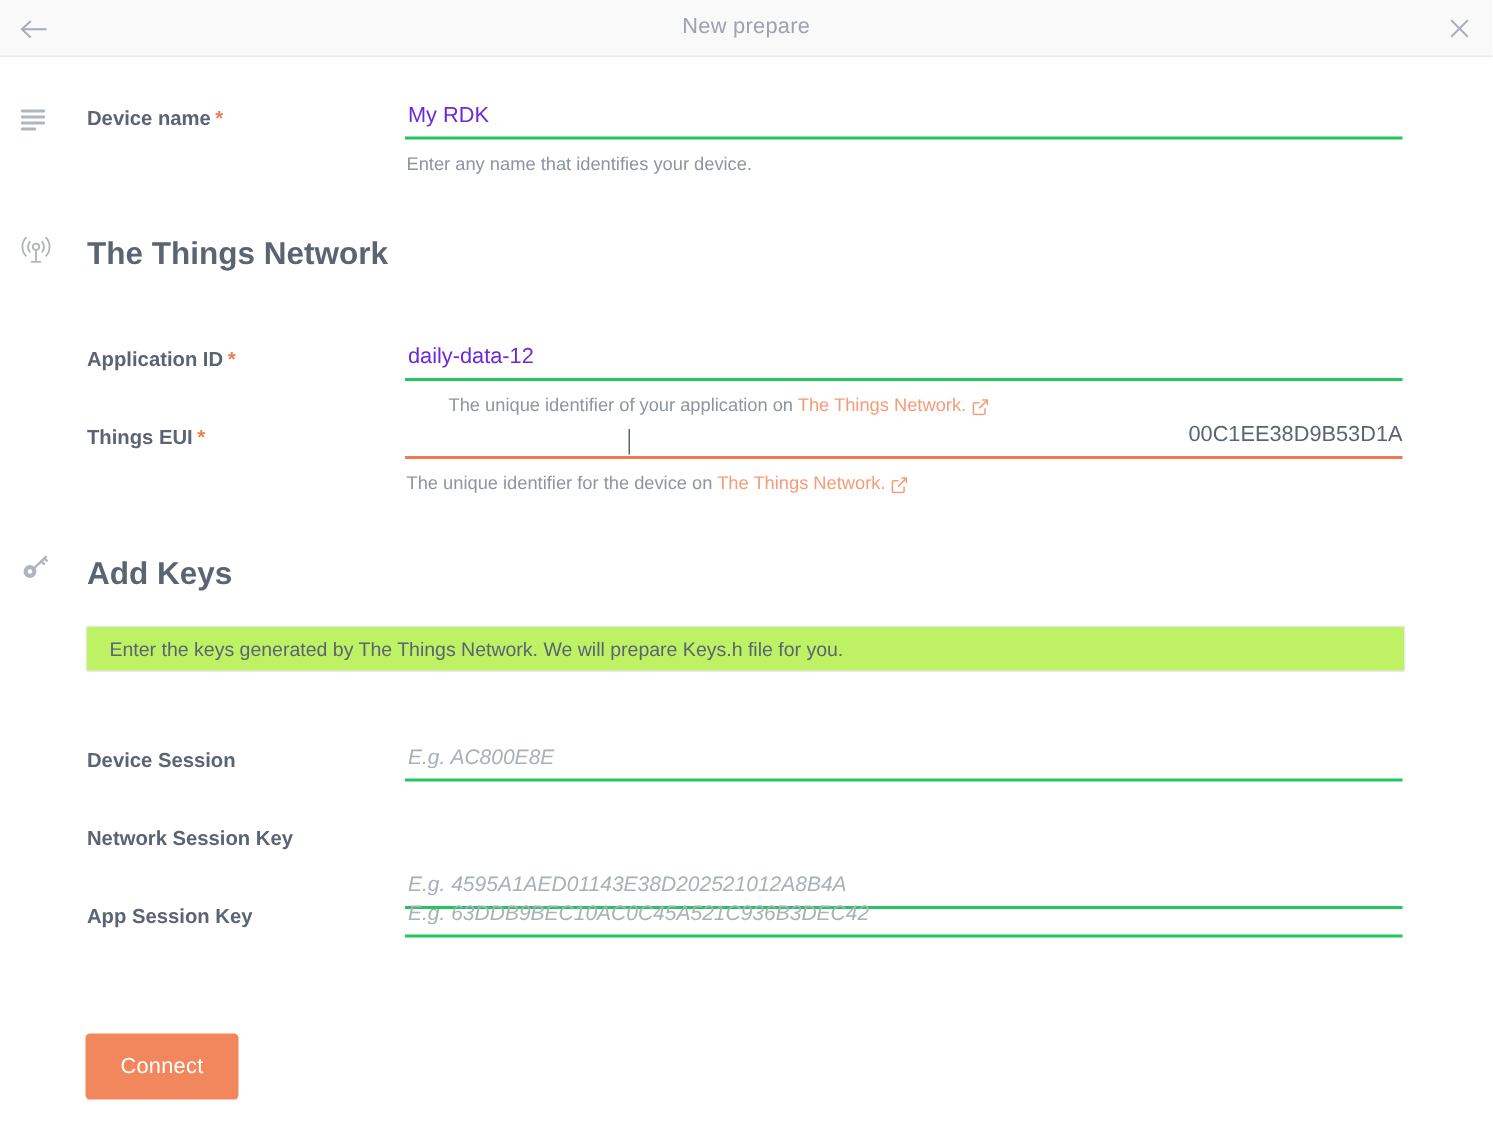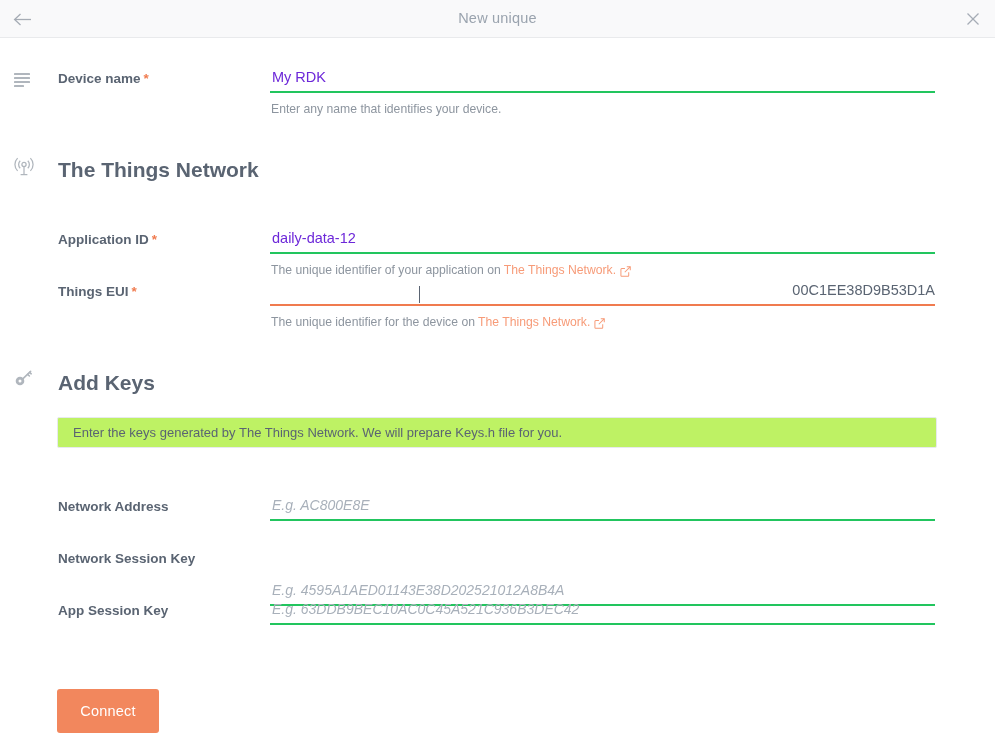--- a/index.html
+++ b/index.html
@@ -180,21 +180,21 @@
 <div class="titlebar">
   <div class="back-btn">
     <span>
       <svg width="19" height="15" viewBox="0 0 19 15" fill="none" stroke="#a6acb5" stroke-width="1.3">
         <path d="M18 7.5 H2"></path>
         <path d="M7.5 2 L1.6 7.5 L7.5 13"></path>
       </svg>
     </span>
   </div>
 
-  <div class="titlebar-title">New unique</div>
+  <div class="titlebar-title">New prepare</div>
 
   <div class="close-btn">
     <span>
       <svg width="14" height="14" viewBox="0 0 14 14" stroke="#a6acb5" stroke-width="1.2">
         <path d="M1.5 1.5 L12.5 12.5"></path>
         <path d="M12.5 1.5 L1.5 12.5"></path>
       </svg>
     </span>
   </div>
 </div>
@@ -235,21 +235,21 @@
   <div class="section-title" style="top:120px;">The Things Network</div>
 
   <div class="label" style="top:194px;">
     <span>Application ID</span><span class="req">*</span>
   </div>
 
   <div class="field" style="top:191px;">
     <input type="text" value="daily-data-12" style="">
   </div>
 
-  <div class="hint" style="top:225px;">
+  <div class="hint" style="top:225px;margin-left:28px;">
     <span>The unique identifier of your application on </span><a href="#">The Things Network.</a><span class="ext-ico">
       <svg width="11" height="11" viewBox="0 0 12 12" fill="none" stroke="#f79b78" stroke-width="1.1">
         <path d="M9.5 6.8 V10.4 A0.9 0.9 0 0 1 8.6 11.3 H1.9 A0.9 0.9 0 0 1 1 10.4 V3.7 A0.9 0.9 0 0 1 1.9 2.8 H5.4"></path>
         <path d="M7.4 0.8 H11.2 V4.6"></path>
         <path d="M5.2 6.8 L11 1"></path>
       </svg>
     </span>
   </div>
 
   <div class="label" style="top:246px;">
@@ -278,21 +278,21 @@
       <path d="M10.3 9.3 L17.6 2.3" stroke-linecap="round"></path>
       <path d="M14.6 5.3 L16.4 7.0" stroke-linecap="round"></path>
       <path d="M16.6 3.3 L18.2 4.8" stroke-linecap="round"></path>
     </svg>
   </div>
 
   <div class="section-title" style="top:333px;">Add Keys</div>
 
   <div class="banner" style="top:379px;">Enter the keys generated by The Things Network. We will prepare Keys.h file for you.</div>
 
-  <div class="label" style="top:461px;">Network Address</div>
+  <div class="label" style="top:461px;">Device Session</div>
   <div class="field" style="top:458px;">
     <input type="text" placeholder="E.g. AC800E8E" style="">
   </div>
 
   <div class="label" style="top:513px;">Network Session Key</div>
   <div class="field" style="top:510px;margin-top:33px;">
     <input type="text" placeholder="E.g. 4595A1AED01143E38D202521012A8B4A" style="">
   </div>
 
   <div class="label" style="top:565px;">App Session Key</div>

